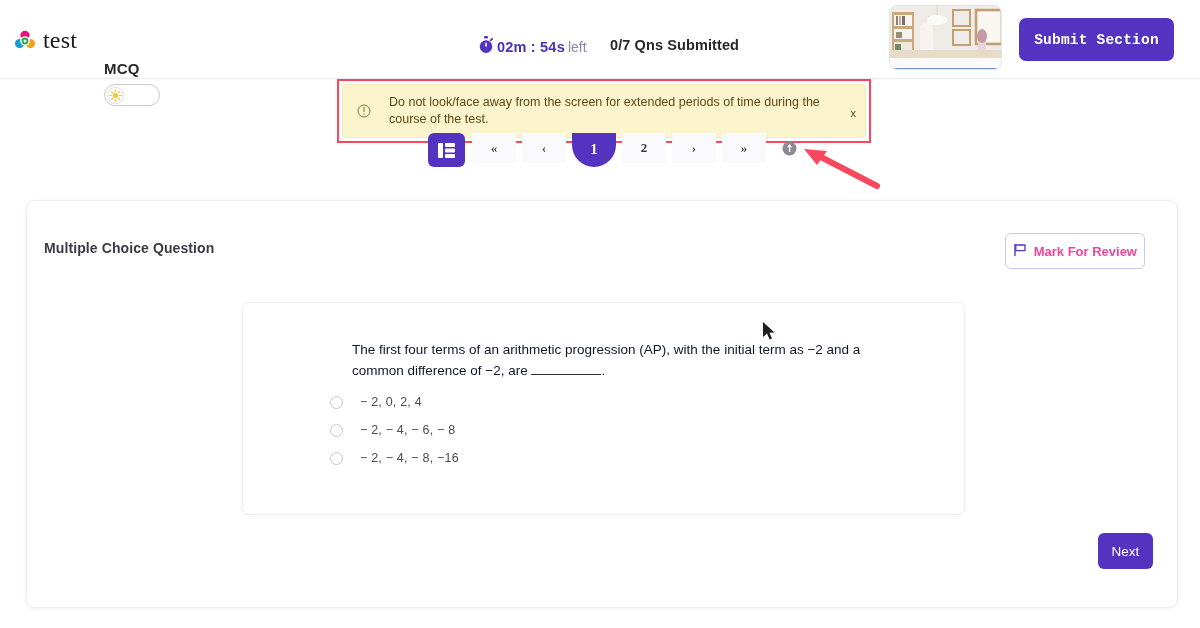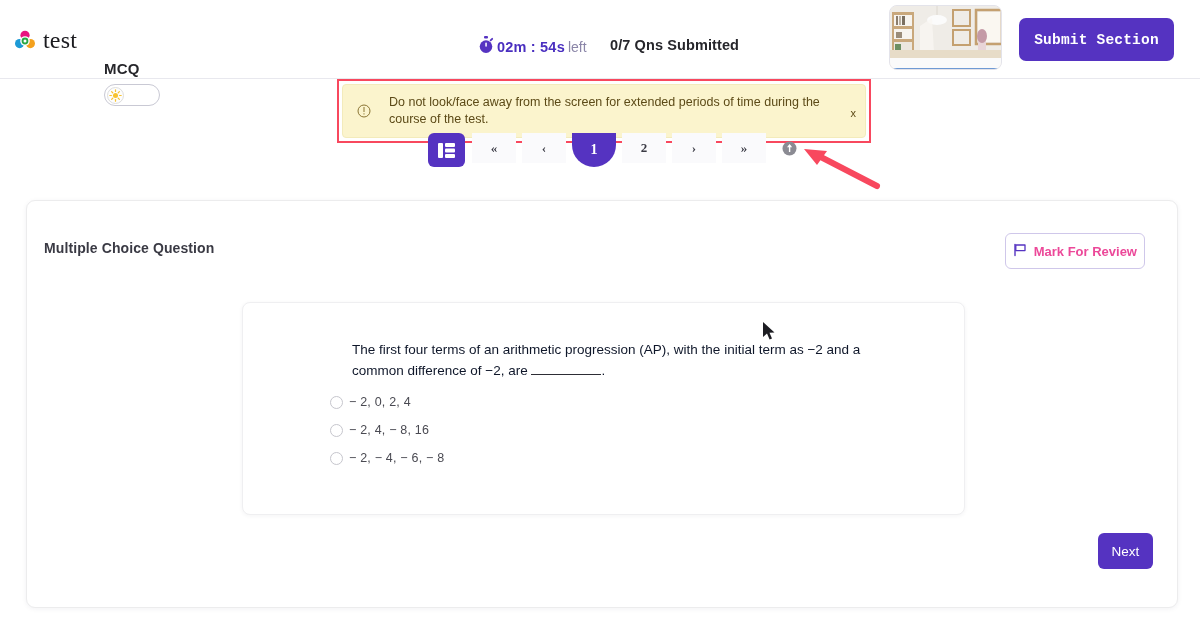--- a/index.html
+++ b/index.html
@@ -170,21 +170,21 @@
   }
   .q-text {
     position: absolute; left: 73px; top: 36px;
     width: 540px;
     font-size: 13.5px; line-height: 21px; color: #0f172a; margin-left: 36px;
   }
   .q-blank { border-bottom: 1.3px solid #2d2d35; display: inline-block; width: 70px; }
 
   .opts { position: absolute; left: 87px; top: 85px; }
   .opt {
-    display: flex; align-items: center; gap: 6px;
+    display: flex; align-items: center; gap: 17px;
     height: 28px; cursor: pointer;
   }
   .radio {
     width: 13px; height: 13px; border-radius: 50%;
     border: 1.3px solid #c6c6cd; background: #fff;
     flex: none;
   }
   .opt-label { font-size: 12.5px; color: #4a4a52; letter-spacing: .2px; }
 
   .next-btn {
@@ -353,25 +353,25 @@
       <span>common difference of −2, are </span><span class="q-blank"></span><span>.</span>
     </div>
 
     <div class="opts">
       <label class="opt">
         <span class="radio"></span>
         <span class="opt-label">− 2, 0, 2, 4</span>
       </label>
       <label class="opt">
         <span class="radio"></span>
-        <span class="opt-label">− 2, 4, − 8, 16</span>
+        <span class="opt-label">− 2, − 4, − 6, − 8</span>
       </label>
       <label class="opt">
         <span class="radio"></span>
-        <span class="opt-label">− 2, − 4, − 6, − 8</span>
+        <span class="opt-label">− 2, − 4, − 8, −16</span>
       </label>
     </div>
   </div>
 
   <button class="next-btn">Next</button>
 </div>
 
 <div class="cursor">
   <svg width="14" height="20" viewBox="0 0 14 20">
     <polygon points="0,0 0,15 4,11.5 6.6,17.5 9,16.4 6.5,10.8 11.5,10.5" fill="#1d1d22"></polygon>

